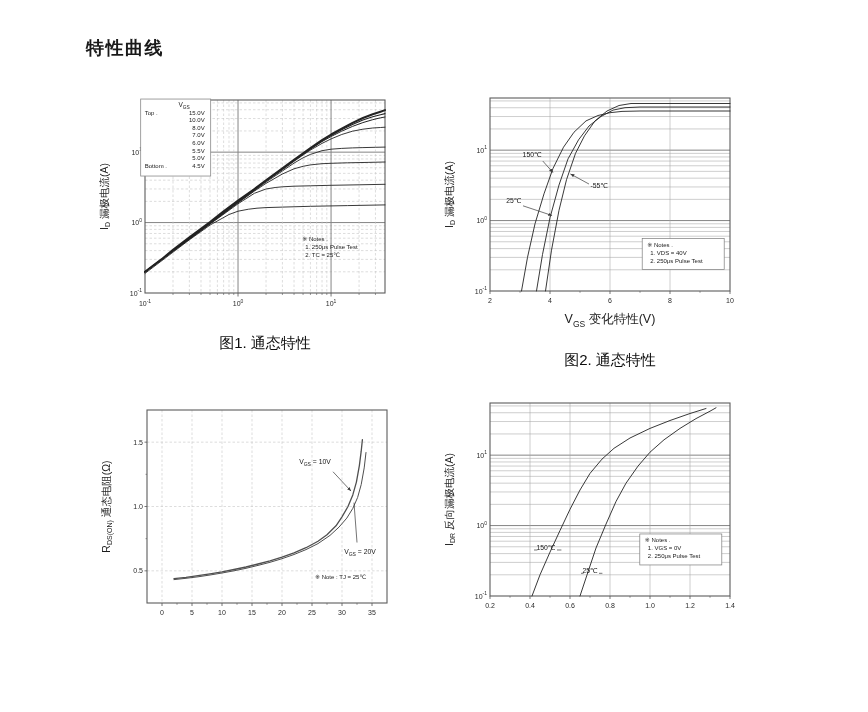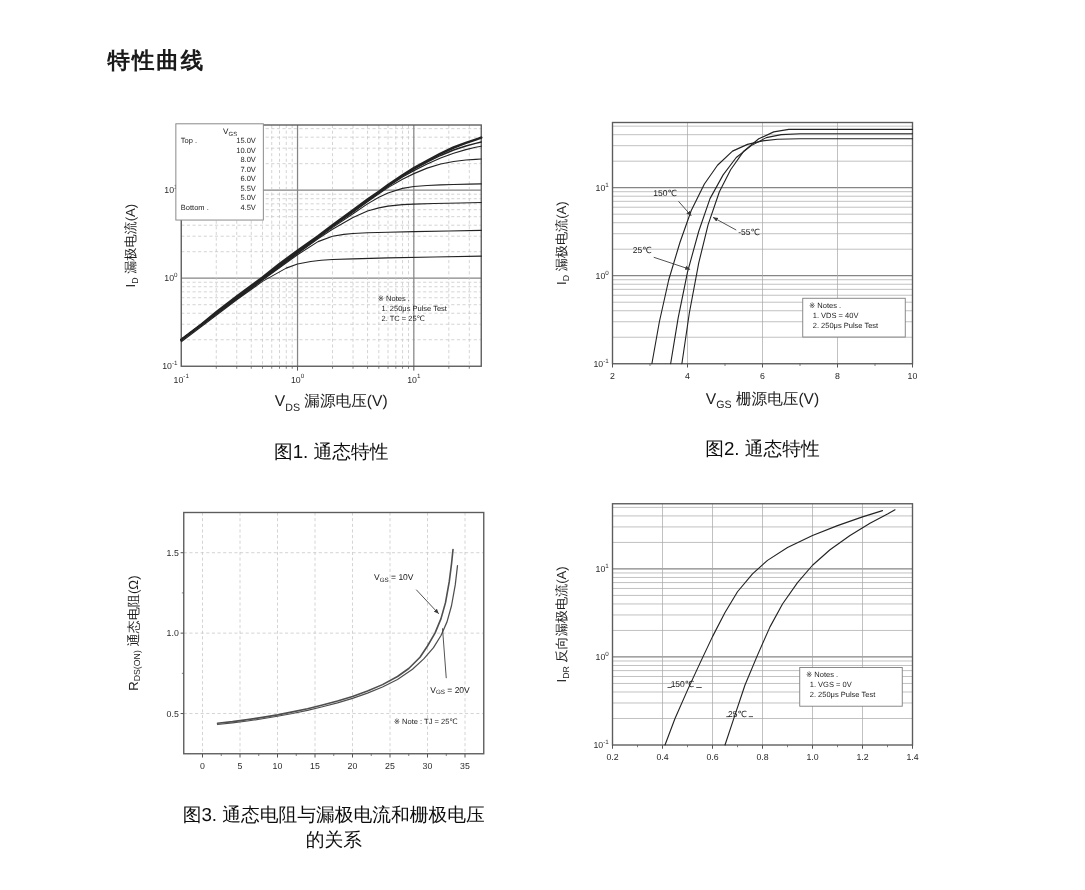--- a/index.html
+++ b/index.html
@@ -116,21 +116,20 @@
       <text x="109.68" y="47.334999999999994" text-anchor="end" font-size="6" fill="#222" font-family="&quot;Liberation Sans&quot;,&quot;DejaVu Sans&quot;,sans-serif">7.0V</text>
       <text x="109.68" y="54.935" text-anchor="end" font-size="6" fill="#222" font-family="&quot;Liberation Sans&quot;,&quot;DejaVu Sans&quot;,sans-serif">6.0V</text>
       <text x="109.68" y="62.535" text-anchor="end" font-size="6" fill="#222" font-family="&quot;Liberation Sans&quot;,&quot;DejaVu Sans&quot;,sans-serif">5.5V</text>
       <text x="109.68" y="70.13499999999999" text-anchor="end" font-size="6" fill="#222" font-family="&quot;Liberation Sans&quot;,&quot;DejaVu Sans&quot;,sans-serif">5.0V</text>
       <text x="49.68" y="77.735" text-anchor="start" font-size="6" fill="#222" font-family="&quot;Liberation Sans&quot;,&quot;DejaVu Sans&quot;,sans-serif">Bottom .</text>
       <text x="109.68" y="77.735" text-anchor="end" font-size="6" fill="#222" font-family="&quot;Liberation Sans&quot;,&quot;DejaVu Sans&quot;,sans-serif">4.5V</text>
       <text x="207.20000000000002" y="150.89" text-anchor="start" font-size="6" fill="#222" font-family="&quot;Liberation Sans&quot;,&quot;DejaVu Sans&quot;,sans-serif">※ Notes .</text>
       <text x="210.20000000000002" y="158.89" text-anchor="start" font-size="6" fill="#222" font-family="&quot;Liberation Sans&quot;,&quot;DejaVu Sans&quot;,sans-serif">1. 250μs Pulse Test</text>
       <text x="210.20000000000002" y="166.89" text-anchor="start" font-size="6" fill="#222" font-family="&quot;Liberation Sans&quot;,&quot;DejaVu Sans&quot;,sans-serif">2. TC = 25℃</text>
     </svg>
-  <div class="xlabel"><span>V</span><sub>DS</sub><span> 漏源电压(V)</span></div>
   <div class="caption">图1. 通态特性</div>
 </div>
 
 <div class="fig" id="fig2">
   <svg width="340" height="222" viewBox="0 0 340 222">
       <defs>
         <marker id="arw1" viewBox="0 0 8 8" refX="7" refY="4" markerWidth="6.5" markerHeight="6.5" orient="auto">
           <path d="M0,1L7,4L0,7z" fill="#3a3a3a"></path>
         </marker>
       </defs>
@@ -185,21 +184,21 @@
       <text x="207.20000000000002" y="158.61" text-anchor="start" font-size="6" fill="#222" font-family="&quot;Liberation Sans&quot;,&quot;DejaVu Sans&quot;,sans-serif">※ Notes .</text>
       <text x="210.20000000000002" y="166.61" text-anchor="start" font-size="6" fill="#222" font-family="&quot;Liberation Sans&quot;,&quot;DejaVu Sans&quot;,sans-serif">1. VDS = 40V</text>
       <text x="210.20000000000002" y="174.61" text-anchor="start" font-size="6" fill="#222" font-family="&quot;Liberation Sans&quot;,&quot;DejaVu Sans&quot;,sans-serif">2. 250μs Pulse Test</text>
       <line x1="102.8" y1="73.05226604202767" x2="112.99999999999999" y2="84.59247677052062" stroke="#3a3a3a" stroke-width="0.7" marker-end="url(#arw1)"></line>
       <text x="101.60000000000001" y="68.96797245213094" text-anchor="end" font-size="6.8" fill="#161616" font-family="&quot;Liberation Sans&quot;,&quot;DejaVu Sans&quot;,sans-serif">150℃</text>
       <line x1="83" y1="117.81551011417021" x2="112.10000000000001" y2="127.50881476266841" stroke="#3a3a3a" stroke-width="0.7" marker-end="url(#arw1)"></line>
       <text x="81.5" y="114.59287257350212" text-anchor="end" font-size="6.8" fill="#161616" font-family="&quot;Liberation Sans&quot;,&quot;DejaVu Sans&quot;,sans-serif">25℃</text>
       <line x1="149" y1="96.05313799520408" x2="130.39999999999998" y2="85.8942377792442" stroke="#3a3a3a" stroke-width="0.7" marker-end="url(#arw1)"></line>
       <text x="150.5" y="100.00530711626763" text-anchor="start" font-size="6.8" fill="#161616" font-family="&quot;Liberation Sans&quot;,&quot;DejaVu Sans&quot;,sans-serif">-55℃</text>
     </svg>
-  <div class="xlabel"><span>V</span><sub>GS</sub><span> 栅源电压(V)</span></div>
+  <div class="xlabel"><span>V</span><sub>GS</sub><span> 变化特性(V)</span></div>
   <div class="caption">图2. 通态特性</div>
 </div>
 
 <div class="fig" id="fig3">
   <svg width="340" height="222" viewBox="0 0 340 222">
       <defs>
         <marker id="arw2" viewBox="0 0 8 8" refX="7" refY="4" markerWidth="6.5" markerHeight="6.5" orient="auto">
           <path d="M0,1L7,4L0,7z" fill="#3a3a3a"></path>
         </marker>
       </defs>
@@ -248,21 +247,20 @@
       <line x1="48.5" x2="50" y1="74.33333333333334" y2="74.33333333333334" stroke="#555" stroke-width="0.6"></line>
       <text transform="translate(13,106.5) rotate(-90)" text-anchor="middle" font-size="10.5" fill="#1d1d1d" font-family="&quot;Liberation Sans&quot;,&quot;DejaVu Sans&quot;,sans-serif"><tspan>R</tspan><tspan dy="2.2" font-size="7">DS(ON)</tspan><tspan dy="-2.2"> 通态电阻(Ω)</tspan></text>
       <path d="M77.0,178.6L89.0,177.3L101.0,175.7L113.0,173.9L125.0,171.9L137.0,169.5L149.0,167.0L161.0,164.0L173.0,160.8L185.0,157.2L197.0,152.8L209.0,147.7L221.0,141.2L230.0,134.8L239.0,125.8L245.0,116.8L251.0,106.5L255.8,94.9L259.4,82.1L262.4,65.3L264.2,51.2L265.4,39.6" fill="none" stroke="#4f4f4f" stroke-width="1.3" stroke-linejoin="round" stroke-linecap="round"></path>
       <path d="M77.0,179.6L89.0,178.3L101.0,176.8L113.0,175.0L125.0,173.0L137.0,170.8L149.0,168.3L161.0,165.4L173.0,162.3L185.0,158.7L197.0,154.5L209.0,149.6L221.0,143.6L233.0,135.4L242.0,127.1L249.8,118.1L255.8,108.4L260.6,97.5L264.2,84.6L267.2,67.9L269.0,52.5" fill="none" stroke="#4f4f4f" stroke-width="1" stroke-linejoin="round" stroke-linecap="round"></path>
       <text x="218" y="178.875" text-anchor="start" font-size="6" fill="#222" font-family="&quot;Liberation Sans&quot;,&quot;DejaVu Sans&quot;,sans-serif">※ Note : TJ = 25℃</text>
       <line x1="236" y1="71.75999999999999" x2="254" y2="91.05999999999999" stroke="#3a3a3a" stroke-width="0.7" marker-end="url(#arw2)"></line>
       <text x="218" y="64.03999999999999" text-anchor="middle" font-size="6.8" fill="#161616" font-family="&quot;Liberation Sans&quot;,&quot;DejaVu Sans&quot;,sans-serif"><tspan>V</tspan><tspan dy="1.5" font-size="5">GS</tspan><tspan dy="-1.5"> = 10V</tspan></text>
       <line x1="260" y1="142.52666666666667" x2="257" y2="102.64" stroke="#3a3a3a" stroke-width="0.7"></line>
       <text x="263" y="154.10666666666665" text-anchor="middle" font-size="6.8" fill="#161616" font-family="&quot;Liberation Sans&quot;,&quot;DejaVu Sans&quot;,sans-serif"><tspan>V</tspan><tspan dy="1.5" font-size="5">GS</tspan><tspan dy="-1.5"> = 20V</tspan></text>
     </svg>
-  <div class="caption">图3. 通态电阻与漏极电流和栅极电压的关系</div>
 </div>
 
 <div class="fig" id="fig4">
   <svg width="340" height="222" viewBox="0 0 340 222">
       <defs>
         <marker id="arw3" viewBox="0 0 8 8" refX="7" refY="4" markerWidth="6.5" markerHeight="6.5" orient="auto">
           <path d="M0,1L7,4L0,7z" fill="#3a3a3a"></path>
         </marker>
       </defs>
       <line x1="50" x2="290" y1="181.79886870964845" y2="181.79886870964845" stroke="#a5a5a5" stroke-width="0.55"></line>

